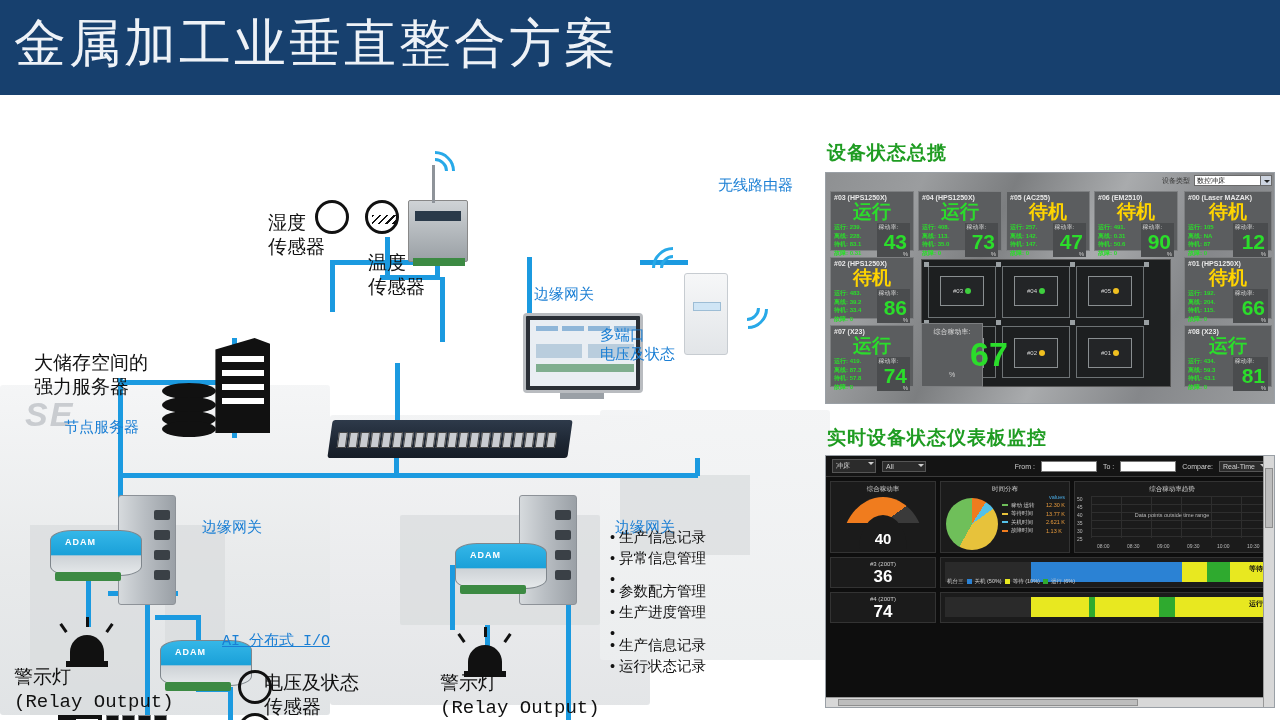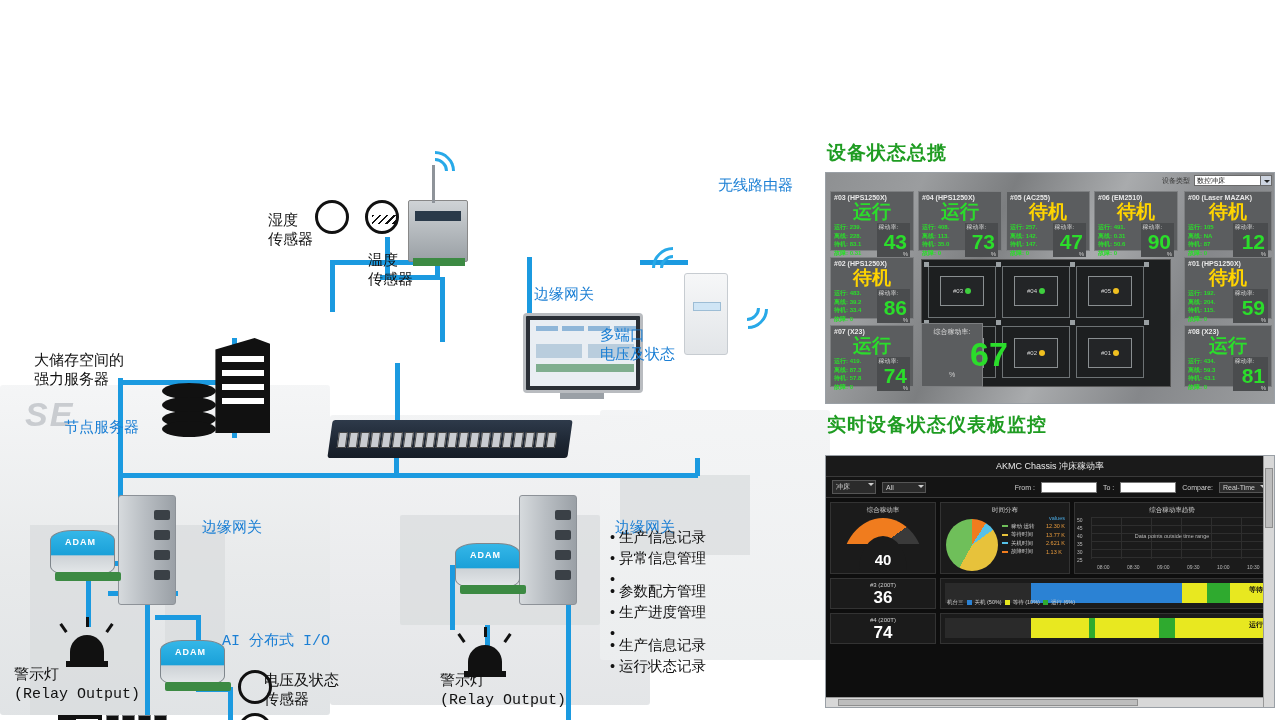--- a/index.html
+++ b/index.html
@@ -44,23 +44,23 @@
   .gs-text { position: absolute; color: #c9ccd0; font-size: 34px; font-weight: bold;
      font-style: italic; letter-spacing: 2px; }
 
   
   .wire { position: absolute; background: #1b9ae0; }
   .wire.h { height: 5px; }
   .wire.v { width: 5px; }
 
   
   .lbl { position: absolute; white-space: pre; line-height: 1.25; font-family: Liberation Mono, monospace; }
-  .lbl.dark { color: #111; font-size: 15px; }
+  .lbl.dark { color: #111; font-size: 19px; }
   .lbl.blue { color: #1b7fd4; font-size: 15px; }
-  .lbl.mono { font-family: "Liberation Mono", "DejaVu Sans Mono", monospace; }
+  .lbl.mono { font-family: "Liberation Mono", "DejaVu Sans Mono", monospace; text-decoration: underline; }
   .server-tower {
     position: absolute; width: 70px; height: 95px; background: #111; left: 200px; top: 243px;
     clip-path: polygon(22% 12%, 78% 0%, 100% 6%, 100% 100%, 22% 100%);
   }
   .server-tower .vent { position: absolute; right: 6px; background: #fff; height: 6px; width: 42px; }
   .db-cyl { position: absolute; left: 162px; top: 288px; width: 54px; height: 54px; }
   .db-cyl div { position: absolute; left: 0; width: 54px; height: 16px; background: #111; border-radius: 50%/8px; }
 
   .switch-box {
     position: absolute; left: 330px; top: 325px; width: 240px; height: 38px;
@@ -87,21 +87,21 @@
   .wifi-arc { position: absolute; border: 3px solid #28a9e8; border-radius: 50%;
      border-right-color: transparent; border-bottom-color: transparent; border-left-color: transparent; }
 
   .gateway-dev {
     position: absolute; width: 58px; height: 110px;
     background: linear-gradient(90deg,#d6dadd 0%,#b9bec3 45%,#9aa0a6 100%);
     border: 1px solid #8d9298; border-radius: 3px;
   }
   .gateway-dev .port { position: absolute; right: 5px; width: 16px; height: 10px; background: #3a4046; border-radius: 2px; }
   .adam-mod {
-    position: absolute; width: 65px; height: 46px; border-radius: 22px/10px;
+    position: absolute; width: 92px; height: 46px; border-radius: 22px/10px;
     background: linear-gradient(180deg,#35b7e8 0%,#1aa0d8 55%,#cdd2d6 56%,#e6e9eb 100%);
     border: 1px solid #7f868c;
   }
   .adam-mod .tag { position: absolute; left: 14px; top: 6px; color: #fff; font-size: 9px; font-weight: bold; letter-spacing: 1px; }
   .adam-mod .term { position: absolute; left: 4px; bottom: -6px; width: 66px; height: 9px; background: #3c8a43; border-radius: 2px; }
 
   .beacon { position: absolute; width: 34px; height: 26px; background: #111;
      border-radius: 17px 17px 0 0; }
   .beacon-base { position: absolute; width: 42px; height: 6px; background: #111; }
   .ray { position: absolute; width: 3px; height: 10px; background: #111; }
@@ -229,20 +229,23 @@
      border-left: 1px solid #999; }
   .scrollbar-h { position: absolute; left: 0; right: 11px; bottom: 0; height: 10px; background: #d8d8d8;
      border-top: 1px solid #999; }
   .sb-thumb { position: absolute; background: #bdbdbd; border: 1px solid #8f8f8f; }
 </style>
 </head>
 <body>
 
 <div id="root">
 
+  <div class="header">
+    <div class="header-title">金属加工业垂直整合方案</div>
+  </div>
 
   <div class="diagram">
 
     <div class="machine-ghost m1"></div>
     <div class="machine-ghost m2"></div>
     <div class="machine-ghost m3"></div>
     <div class="ghost-shade gs1"></div>
     <div class="ghost-shade gs2"></div>
     <div class="ghost-shade gs3"></div>
     <div class="ghost-shade gs4"></div>
@@ -591,21 +594,21 @@
       <div class="cstate idle">待机</div>
       <div class="crow">
         <div class="metrics">
           <div><span>运行:</span> <span>192.</span></div>
           <div><span>离线:</span> <span>204.</span></div>
           <div><span>待机:</span> <span>115.</span></div>
           <div><span>故障:</span> <span>0</span></div>
         </div>
         <div class="rate">
           <div class="rl">稼动率:</div>
-          <div class="rv">59</div>
+          <div class="rv">66</div>
           <div class="rp">%</div>
         </div>
       </div>
     </div>
 
     <div class="card" style="left:358px;top:152px;width:88px;height:62px;">
       <div class="cid">#08 (X23)</div>
       <div class="cstate run">运行</div>
       <div class="crow">
         <div class="metrics">
@@ -665,24 +668,23 @@
     </div>
 
     <div class="overall" style="left:95px;top:150px;width:62px;height:64px;">
       <div class="ol">综合稼动率:</div>
       <div class="ov">67</div>
       <div class="op">%</div>
     </div>
 
   </div>
 
-  <div class="panel-title" style="left:827px;top:412px;">实时设备状态仪表板监控</div>
+  <div class="panel-title" style="left:827px;top:425px;">实时设备状态仪表板监控</div>
 
   <div class="shot" id="dbshot">
-    <div class="db-title">AKMC Chassis 冲床稼动率</div>
 
     <div class="db-toolbar">
       <span class="db-sel">
         <span>冲床</span>
         <i></i>
       </span>
       <span class="db-sel">
         <span>All</span>
         <i></i>
       </span>

